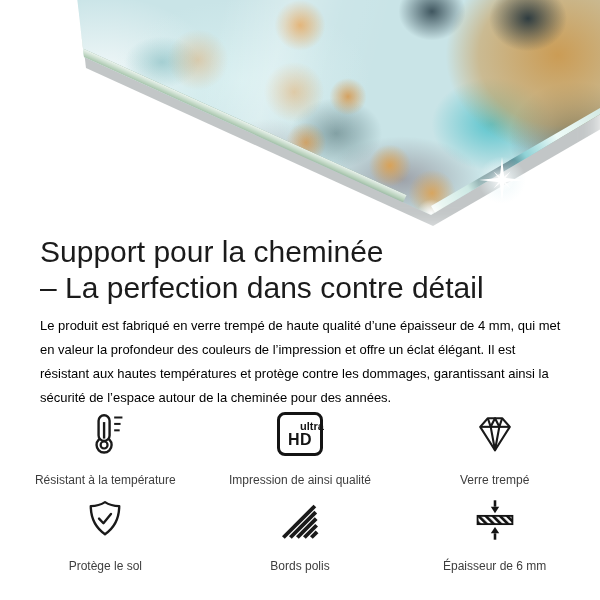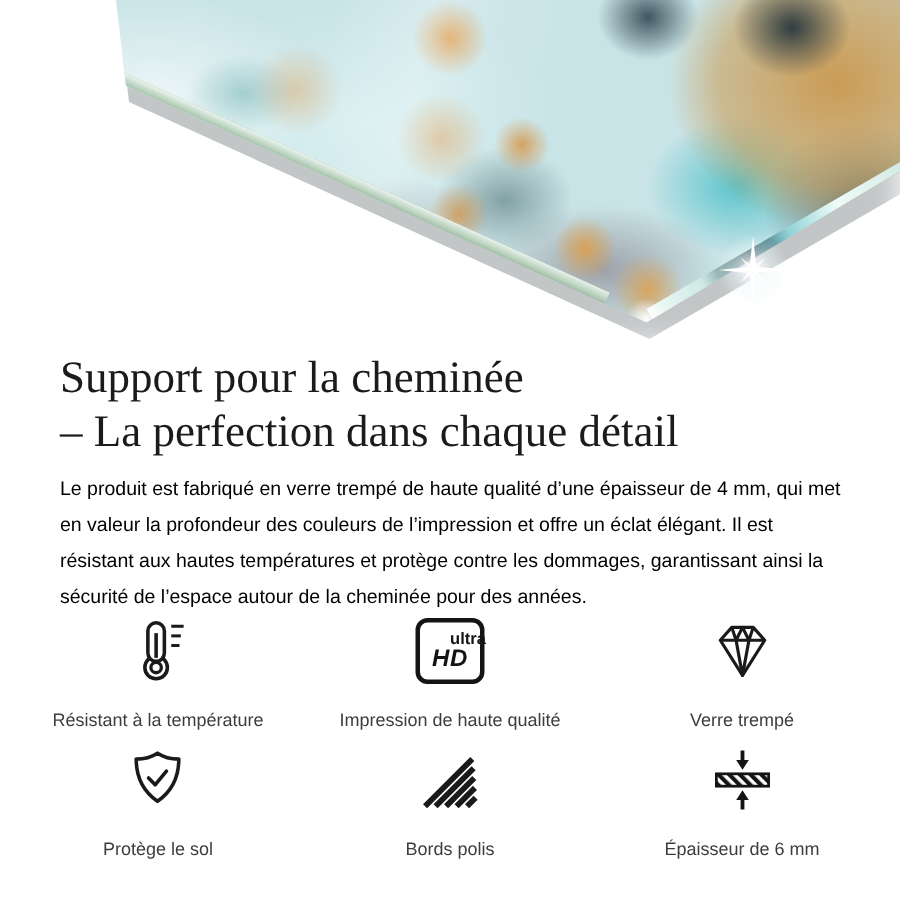--- a/index.html
+++ b/index.html
@@ -66,21 +66,21 @@
   }
   .sparkle{
     position:absolute;left:478px;top:156px;width:48px;height:48px;
     background:radial-gradient(circle, rgba(255,255,255,0.95) 0%, rgba(238,248,250,0.5) 35%, rgba(238,248,250,0) 70%);
   }
   .sparkle svg{display:block;width:48px;height:48px;}
 
   
   .heading{
     margin:4px 40px 0;
-    font-family:Liberation Serif, serif;font-weight:400;
+    font-family:Liberation Sans, sans-serif;font-weight:400;
     font-size:30px;line-height:36px;color:#1b1b1b;
   }
   .heading span{display:block;}
   .desc{
     margin:8px 40px 0;width:522px;
     font-size:13px;line-height:24px;color:#000000;
   }
 
   
   .features{
@@ -90,21 +90,21 @@
   .feature{display:flex;flex-direction:column;align-items:center;}
   .icon-box{height:44px;display:flex;align-items:center;justify-content:center;}
   .icon-box svg{display:block;}
   .flabel{margin-top:17px;font-size:12px;line-height:15px;color:#3d3d3d;text-align:center;}
   .uhd{
     width:40px;height:38px;border:3px solid #141414;border-radius:8px;
     display:flex;flex-direction:column;align-items:center;justify-content:center;
     color:#141414;
   }
   .uhd-top{font-size:11px;font-weight:700;line-height:12px;padding-left:24px;}
-  .uhd-bottom{font-size:16px;font-weight:800;line-height:16px;letter-spacing:0.5px;font-style:italic;}
+  .uhd-bottom{font-size:16px;font-weight:800;line-height:16px;letter-spacing:0.5px;}
 </style>
 </head>
 <body>
 
 <div class="page">
 
   <div class="hero">
     <div class="glass-shadow"></div>
     <div class="glass" role="img" aria-label="Panneau en verre avec impression abstraite marbre turquoise, or et gris, présenté en perspective">
       <div class="art"></div>
@@ -117,21 +117,21 @@
       <svg viewBox="0 0 48 48">
         <path d="M24 12 L25.3 22.7 L36 24 L25.3 25.3 L24 36 L22.7 25.3 L12 24 L22.7 22.7 Z" fill="#ffffff" opacity="0.9" transform="rotate(45 24 24)"></path>
         <path d="M24 1 L26.2 21.8 L47 24 L26.2 26.2 L24 47 L21.8 26.2 L1 24 L21.8 21.8 Z" fill="#ffffff"></path>
         <circle cx="24" cy="24" r="3.2" fill="#ffffff"></circle>
       </svg>
     </div>
   </div>
 
   <h1 class="heading">
     <span>Support pour la cheminée</span>
-    <span>– La perfection dans chaque détail</span>
+    <span>– La perfection dans contre détail</span>
   </h1>
 
   <p class="desc">Le produit est fabriqué en verre trempé de haute qualité d’une épaisseur de 4 mm, qui met en valeur la profondeur des couleurs de l’impression et offre un éclat élégant. Il est résistant aux hautes températures et protège contre les dommages, garantissant ainsi la sécurité de l’espace autour de la cheminée pour des années.</p>
 
   <div class="features">
 
     <div class="feature">
       <div class="icon-box">
         <svg width="46" height="44" viewBox="0 0 48 48" fill="none" stroke="#1a1a1a">
           <circle cx="23" cy="36" r="8.2" stroke-width="2.6"></circle>
@@ -146,21 +146,21 @@
       <div class="flabel">Résistant à la température</div>
     </div>
 
     <div class="feature">
       <div class="icon-box">
         <div class="uhd">
           <span class="uhd-top">ultra</span>
           <span class="uhd-bottom">HD</span>
         </div>
       </div>
-      <div class="flabel">Impression de haute qualité</div>
+      <div class="flabel">Impression de ainsi qualité</div>
     </div>
 
     <div class="feature">
       <div class="icon-box">
         <svg width="46" height="42" viewBox="0 0 48 44" fill="none" stroke="#1a1a1a" stroke-width="2.2" stroke-linejoin="round">
           <path d="M16.5 5.5 L31.5 5.5 L39.5 14.5 L24 39 L8.5 14.5 Z"></path>
           <line x1="8.5" y1="14.5" x2="39.5" y2="14.5"></line>
           <path d="M16.5 5.5 L19.5 14.5 L24 5.5 L28.5 14.5 L31.5 5.5"></path>
           <path d="M19.5 14.5 L24 39 L28.5 14.5"></path>
         </svg>

